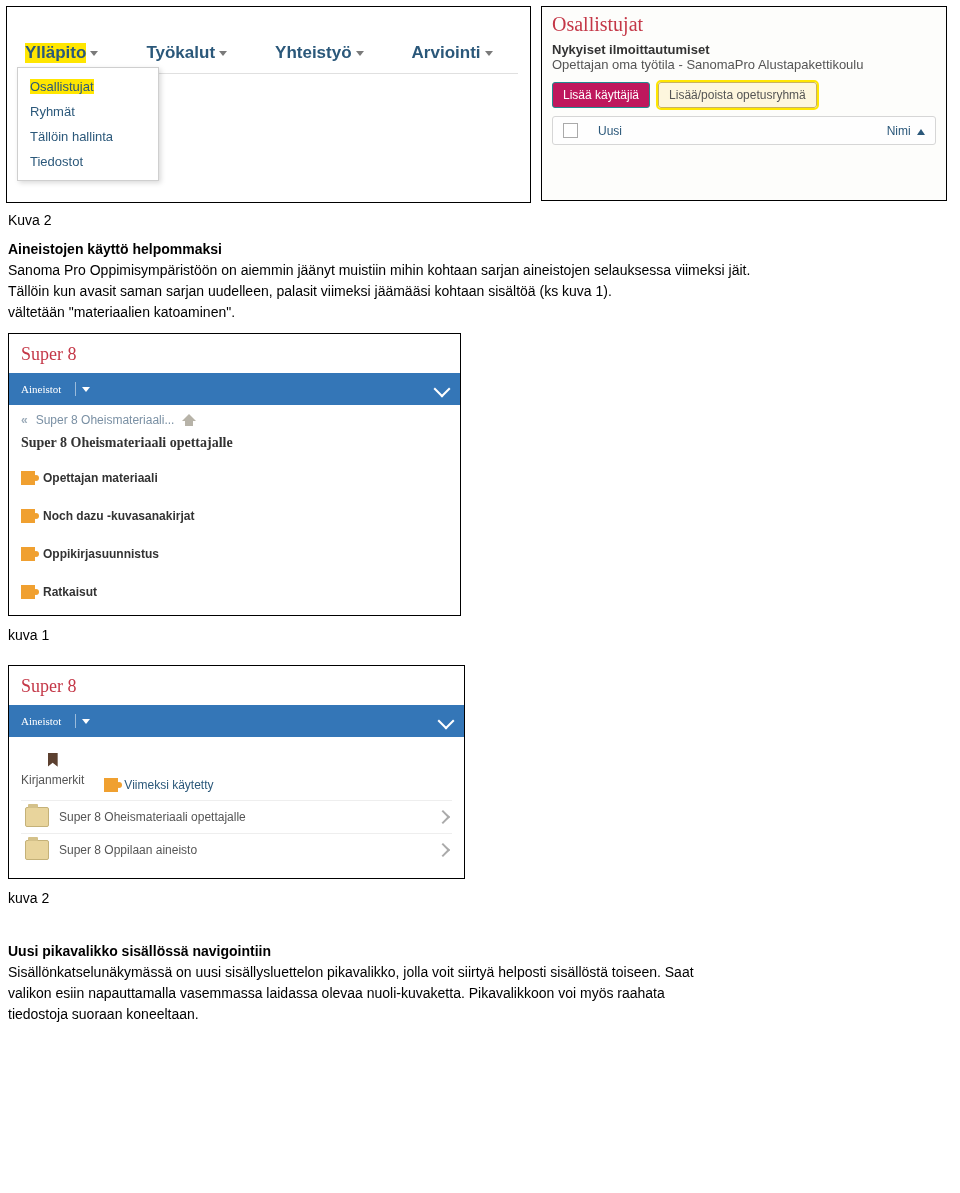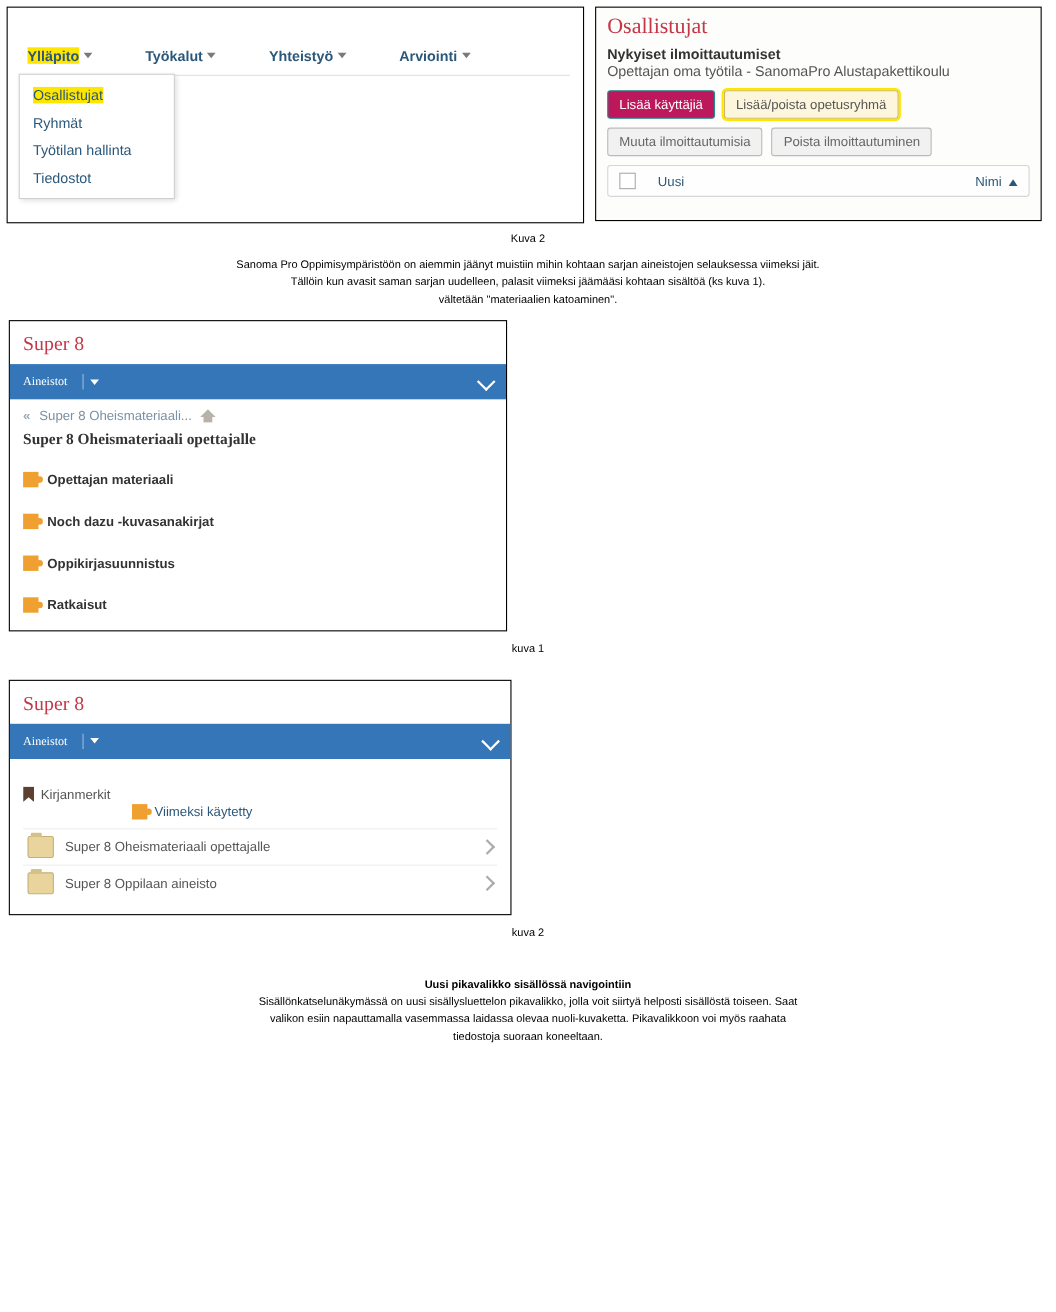--- a/index.html
+++ b/index.html
@@ -32,21 +32,21 @@
     top: 32px;
     right: 12px;
     display: flex;
     gap: 48px;
     padding: 4px 6px 10px 6px;
     border-bottom: 1px solid #e0e0e0;
   }
   .shot1-menubar .mitem {
     color: #2b587a;
     font-weight: bold;
-    font-size: 13px;
+    font-size: 17px;
     display: flex;
     align-items: center;
     gap: 4px;
     cursor: pointer;
   }
   .caret {
     width: 0; height: 0;
     border-left: 4px solid transparent;
     border-right: 4px solid transparent;
     border-top: 5px solid #7a7a7a;
@@ -143,21 +143,21 @@
     border-left: 4px solid transparent;
     border-right: 4px solid transparent;
     border-bottom: 6px solid #2b587a;
     display: inline-block;
     margin-left: 3px;
   }
   
   .doc {
     padding: 4px 8px;
   }
-  .doc p { margin: 2px 0; line-height: 1.35; font-size: 10px; text-align: center; }
+  .doc p { margin: 2px 0; line-height: 1.35; font-size: 14px; }
   .doc .caption { margin: 4px 0 10px 0; }
   .doc .bold { font-weight: bold; }
   
   .shot-ainebox {
     border: 1px solid #000;
     width: 451px;
     background: #fff;
     margin: 6px 0 2px 8px;
   }
   .super8-title {
@@ -319,52 +319,49 @@
       <div class="mitem">
         <span>Arviointi</span>
         <span class="caret"></span>
       </div>
     </div>
     <div class="shot1-dropdown">
       <div class="ditem">
         <span class="highlight">Osallistujat</span>
       </div>
       <div class="ditem">Ryhmät</div>
-      <div class="ditem">Työtilan hallinta</div>
+      <div class="ditem">Tällöin hallinta</div>
       <div class="ditem">Tiedostot</div>
     </div>
   </div>
 
   <div class="shot-border shot2">
     <h2>Osallistujat</h2>
     <div class="sub1">Nykyiset ilmoittautumiset</div>
     <div class="sub2">Opettajan oma työtila - SanomaPro Alustapakettikoulu</div>
     <div class="btnrow1">
       <div class="btn btn-teal">Lisää käyttäjiä</div>
       <div class="btn btn-yellow">Lisää/poista opetusryhmä</div>
     </div>
-    <div class="btnrow2">
-      <div class="btn">Muuta ilmoittautumisia</div>
-      <div class="btn">Poista ilmoittautuminen</div>
-    </div>
     <div class="tablehead">
       <div class="checkbox"></div>
       <div>Uusi</div>
       <div style="flex:1"></div>
       <div>
         <span>Nimi</span>
         <span class="sort-caret"></span>
       </div>
     </div>
   </div>
 </div>
 
 <div class="doc">
   <p class="caption">Kuva 2</p>
 
+  <p class="bold">Aineistojen käyttö helpommaksi</p>
   <p>Sanoma Pro Oppimisympäristöön on aiemmin jäänyt muistiin mihin kohtaan sarjan aineistojen selauksessa viimeksi jäit.</p>
   <p>Tällöin kun avasit saman sarjan uudelleen, palasit viimeksi jäämääsi kohtaan sisältöä (ks kuva 1).</p>
   <p>vältetään "materiaalien katoaminen".</p>
 </div>
 
 <div class="shot-ainebox">
   <div class="super8-title">Super 8</div>
   <div class="aine-header">
     <div style="display:flex;align-items:center;gap:6px;">
       <span>Aineistot</span>
@@ -409,21 +406,21 @@
   <div class="aine-header">
     <div style="display:flex;align-items:center;gap:6px;">
       <span>Aineistot</span>
       <span class="vline"></span>
       <span class="caret white-caret"></span>
     </div>
     <span class="right-chev"></span>
   </div>
   <div class="aine-body">
     <div class="bk-row">
-      <div style="display:flex;gap:6px;">
+      <div style="display:flex;align-items:center;gap:6px;flex-direction:column;">
         <span class="bookmark-icon"></span>
         <span style="color:#555">Kirjanmerkit</span>
       </div>
       <div style="display:flex;align-items:center;gap:6px;margin-top:31px;">
         <span class="puzzle-icon"></span>
         <span>Viimeksi käytetty</span>
       </div>
     </div>
     <div class="folder-row">
       <div class="fl">

